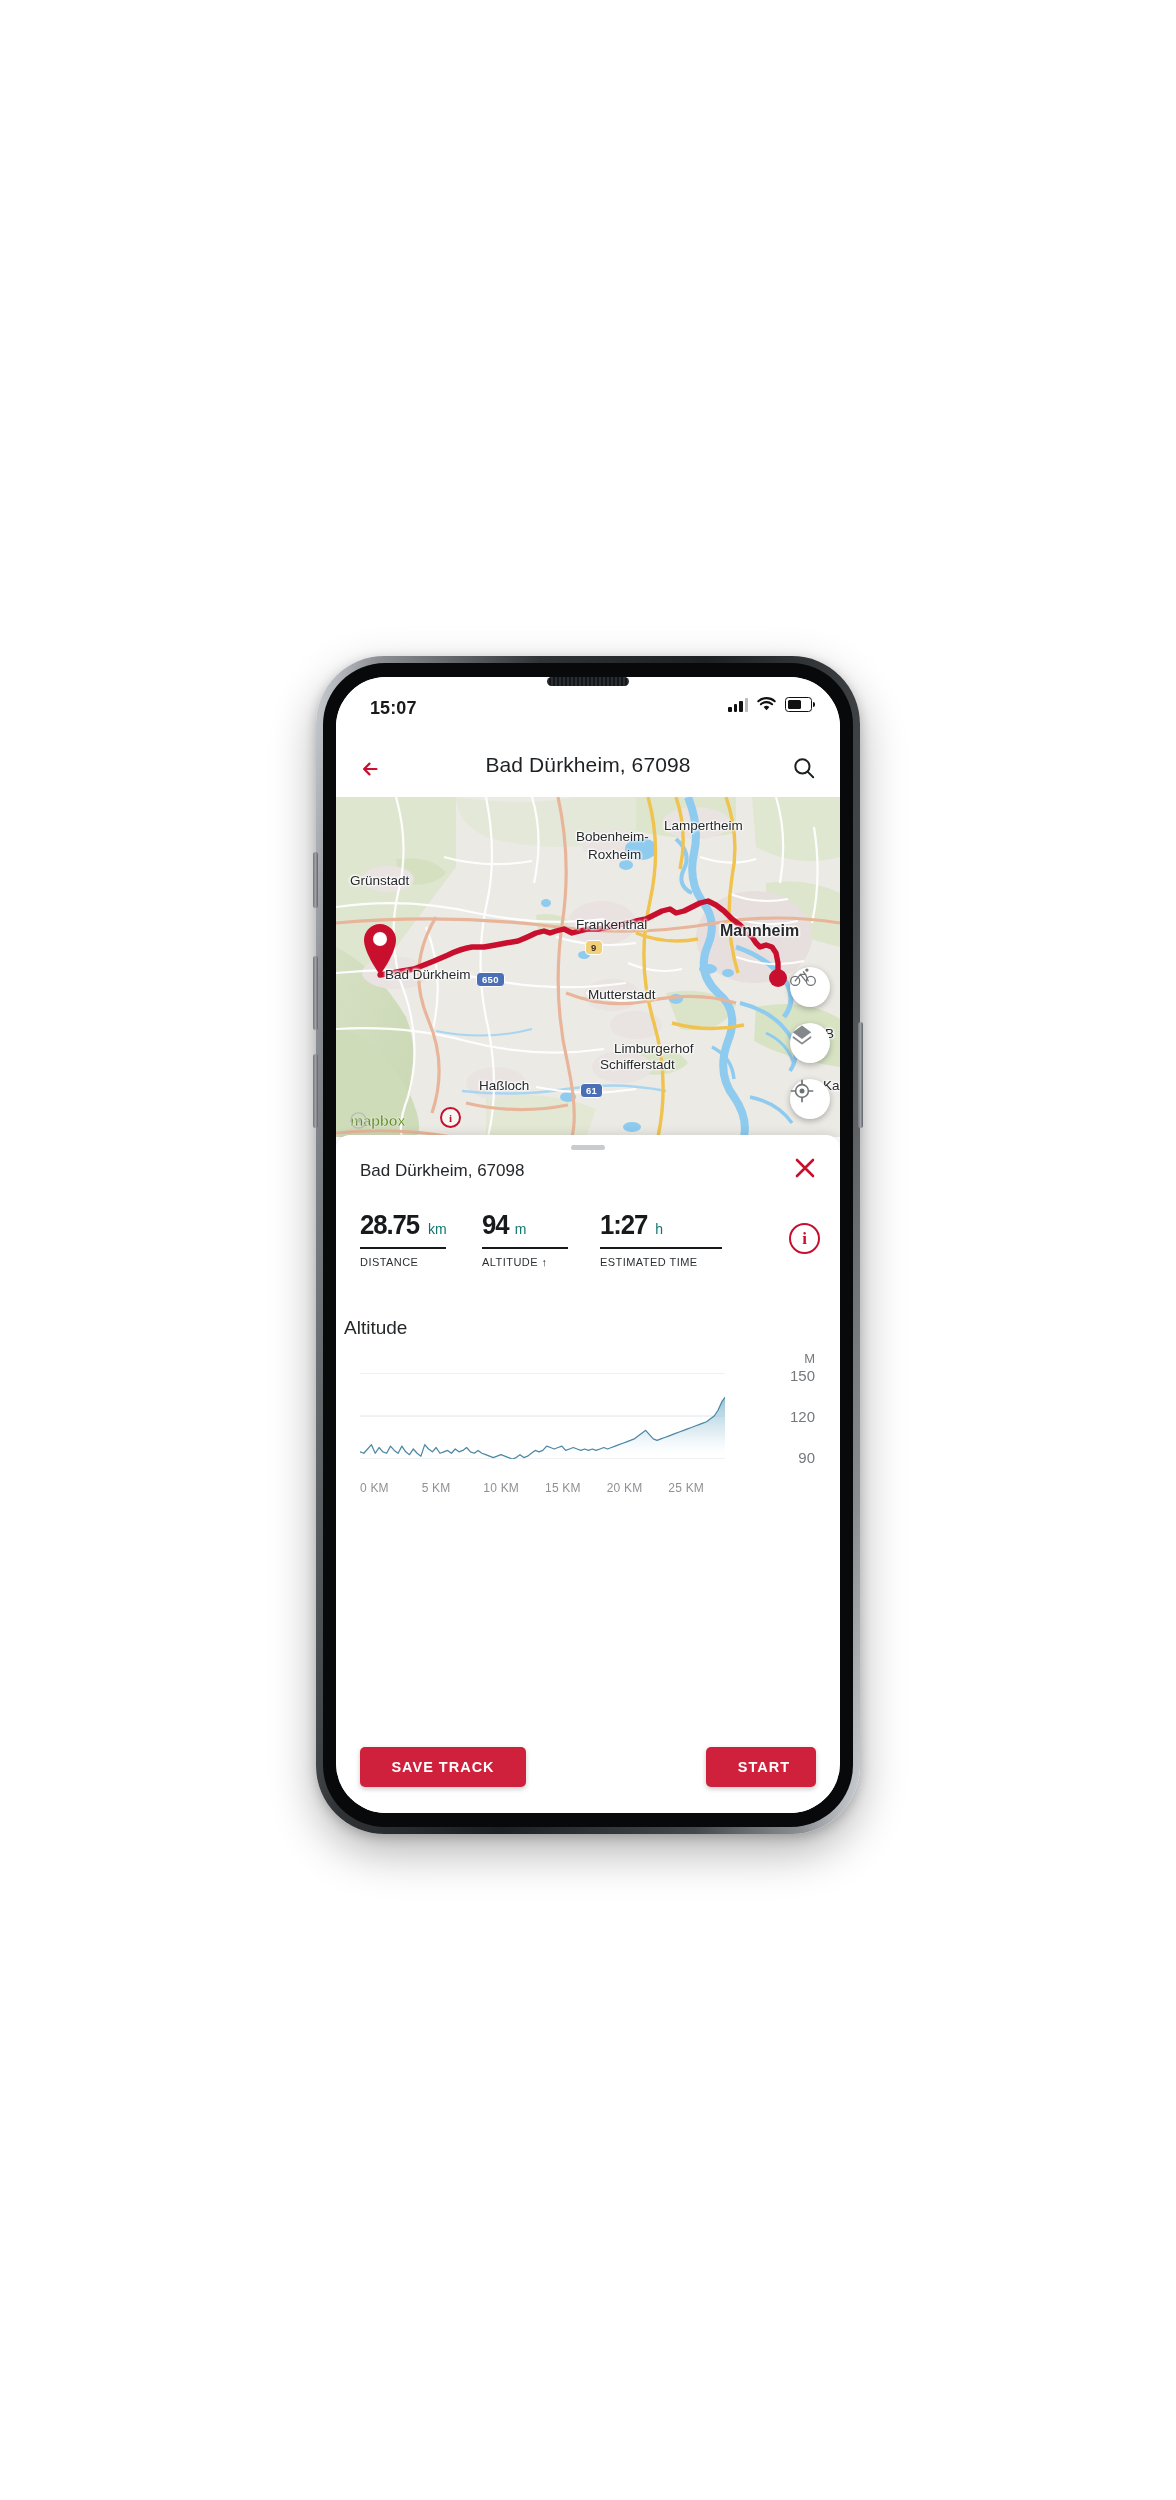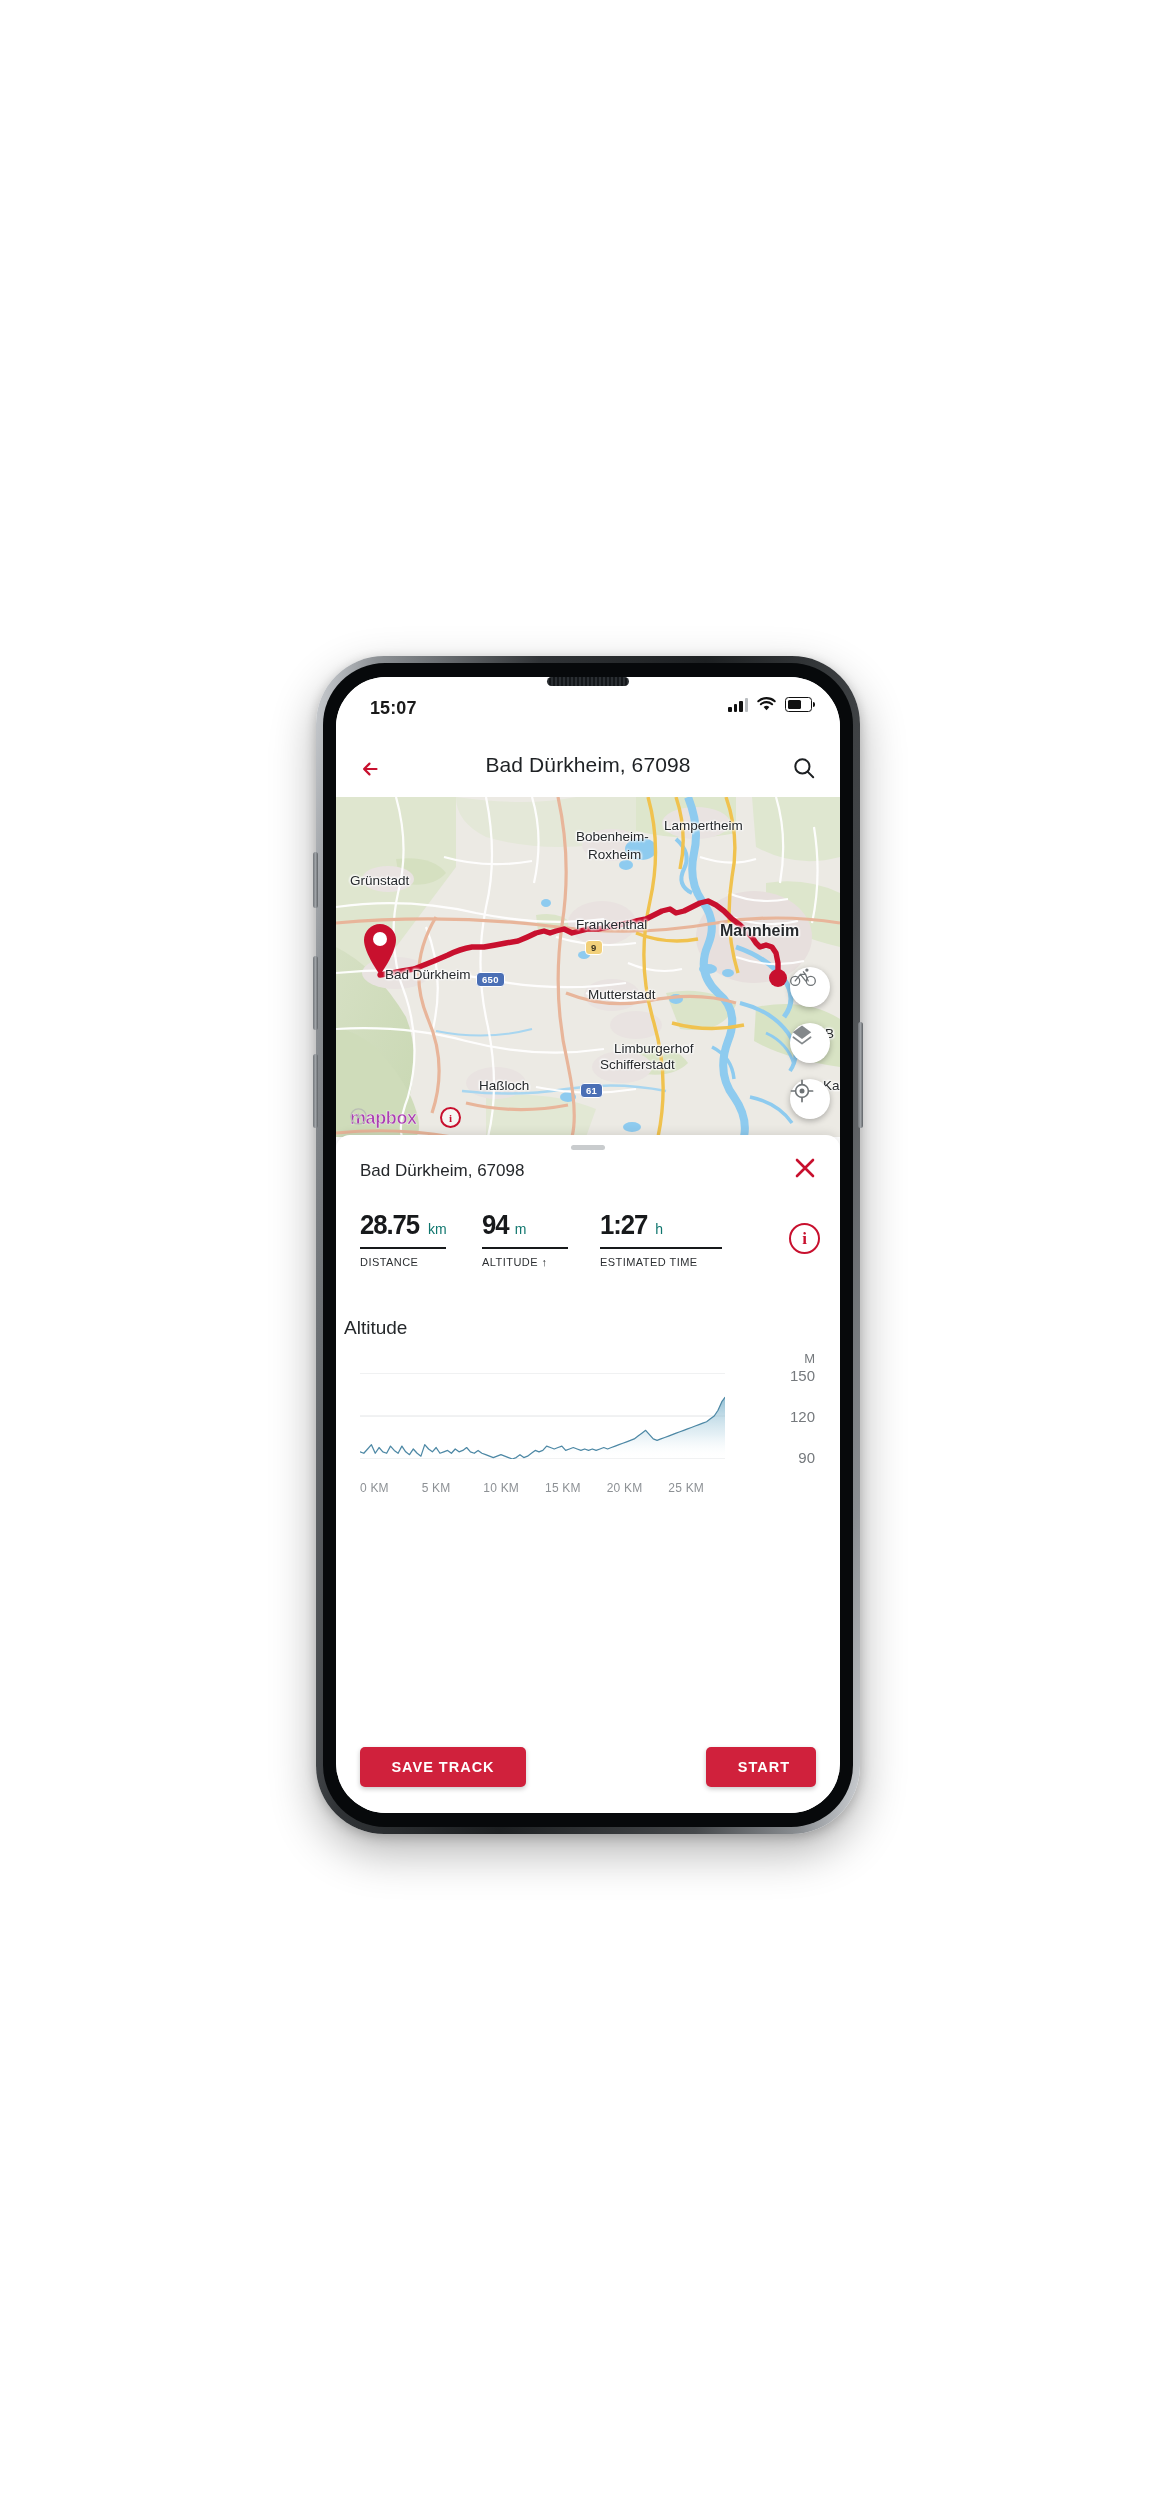--- a/index.html
+++ b/index.html
@@ -113,21 +113,21 @@
   }
   #fab-bike { top: 170px; }
   #fab-layers { top: 226px; }
   #fab-locate { top: 282px; }
 
   
   #mapbox-logo {
     position: absolute; left: 14px; bottom: 8px; display: flex; align-items: center; gap: 4px;
     opacity: .82;
   }
-  #mapbox-logo .mb-word { font-size: 18px; font-weight: 700; color: #a21caf; letter-spacing: -.4px;
+  #mapbox-logo .mb-word { font-size: 15px; font-weight: 700; color: #4d7c0f; letter-spacing: -.4px;
      -webkit-text-stroke: 0.6px #ffffffcc; }
   #mapbox-info {
     position: absolute; left: 104px; bottom: 9px; width: 17px; height: 17px;
     border-radius: 50%; border: 2px solid #c8102e; color: #c8102e;
     font-size: 11px; font-weight: 700; font-family: "Liberation Serif", serif;
     display: flex; align-items: center; justify-content: center; cursor: pointer;
     background: rgba(255,255,255,.55);
   }
 
   

